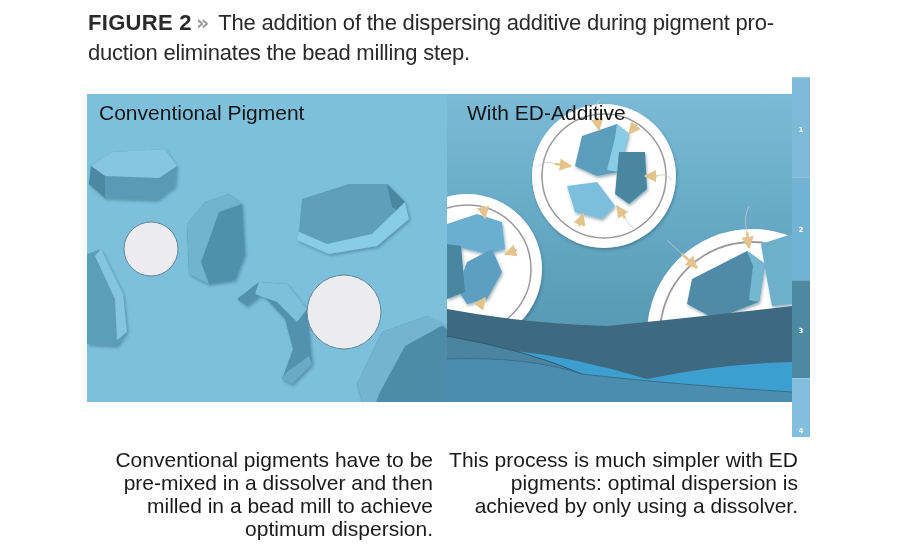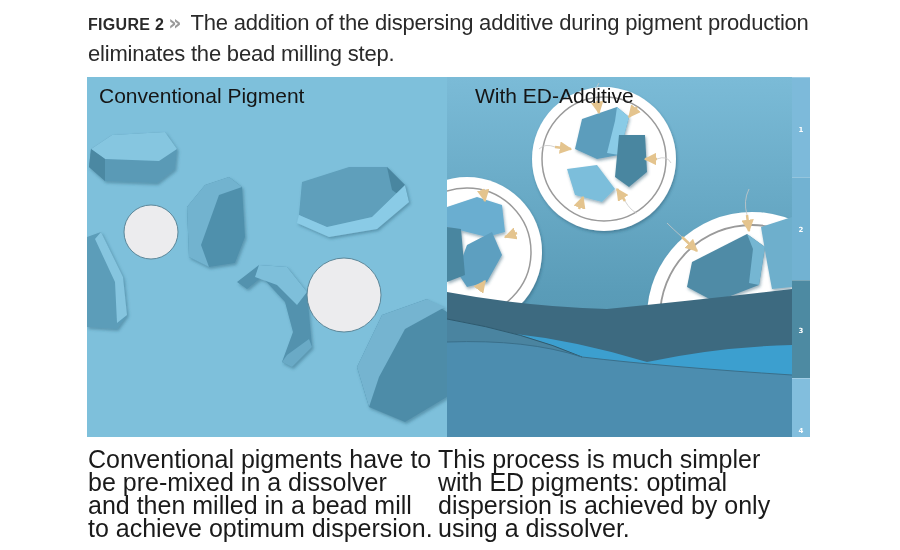--- a/index.html
+++ b/index.html
@@ -1,42 +1,42 @@
 <!DOCTYPE html>
 <html><head>
 <meta charset="utf-8">
 <style>
   html, body { margin: 0; padding: 0; background: #ffffff; }
   body { width: 900px; height: 550px; position: relative; overflow: hidden;
          font-family: "DejaVu Sans", sans-serif; color: #1a1a1a; }
 
   .caption { position: absolute; left: 88px; top: 8px; width: 730px;
              font-size: 20.5px; line-height: 29px; color: #2a2a2a; letter-spacing: -0.2px; }
-  .caption .fig-label { font-weight: bold; font-family: "Liberation Sans", sans-serif; font-size: 16px; letter-spacing: 0.3px; }
+  .caption .fig-label { font-weight: bold; font-family: "Liberation Sans", sans-serif; font-size: 22px; letter-spacing: 0.3px; }
   .caption .fig-sep { color: #9a9a9a; font-weight: bold; margin: 0 3px 0 4px; }
   .caption .fig-text { font-family: "Liberation Sans", sans-serif; font-size: 22px; }
 
-  .panel { position: absolute; top: 77px; height: 360px; overflow: hidden; }
+  .panel { position: absolute; top: 94px; height: 308px; overflow: hidden; }
   .panel-left { left: 87px; width: 360px; }
   .panel-right { left: 447px; width: 345px; }
   .panel svg { position: absolute; left: 0; top: 0; }
 
   .panel-title { position: absolute; top: 7px; font-family: "Liberation Sans", sans-serif;
                  font-size: 21px; color: #151515; white-space: nowrap; z-index: 3; }
   .panel-left .panel-title { left: 12px; }
-  .panel-right .panel-title { left: 20px; margin-left: 8px; }
+  .panel-right .panel-title { left: 20px; }
 
   .strip { position: absolute; left: 792px; top: 77px; width: 18px; height: 360px; }
   .strip-seg { position: absolute; left: 0; width: 18px; box-sizing: border-box;
                border-top: 1px solid rgba(255,255,255,0.25); }
   .strip-seg span { position: absolute; left: 0; width: 18px; text-align: center;
                     font-size: 7px; font-weight: bold; color: #ffffff; }
 
   .desc { position: absolute; top: 448px; font-family: "Liberation Sans", sans-serif;
-          font-size: 25px; line-height: 23px; color: #1a1a1a; }
+          font-size: 21px; line-height: 23px; color: #1a1a1a; text-align: right; }
   .desc-left { left: 88px; width: 345px; }
   .desc-right { left: 438px; width: 360px; }
 </style>
 </head>
 <body>
 
 <div class="caption">
   <span class="fig-label">FIGURE 2</span><span class="fig-sep">»</span>
   <span class="fig-text">The addition of the dispersing additive during pigment pro­duction eliminates the bead milling step.</span>
 </div>

